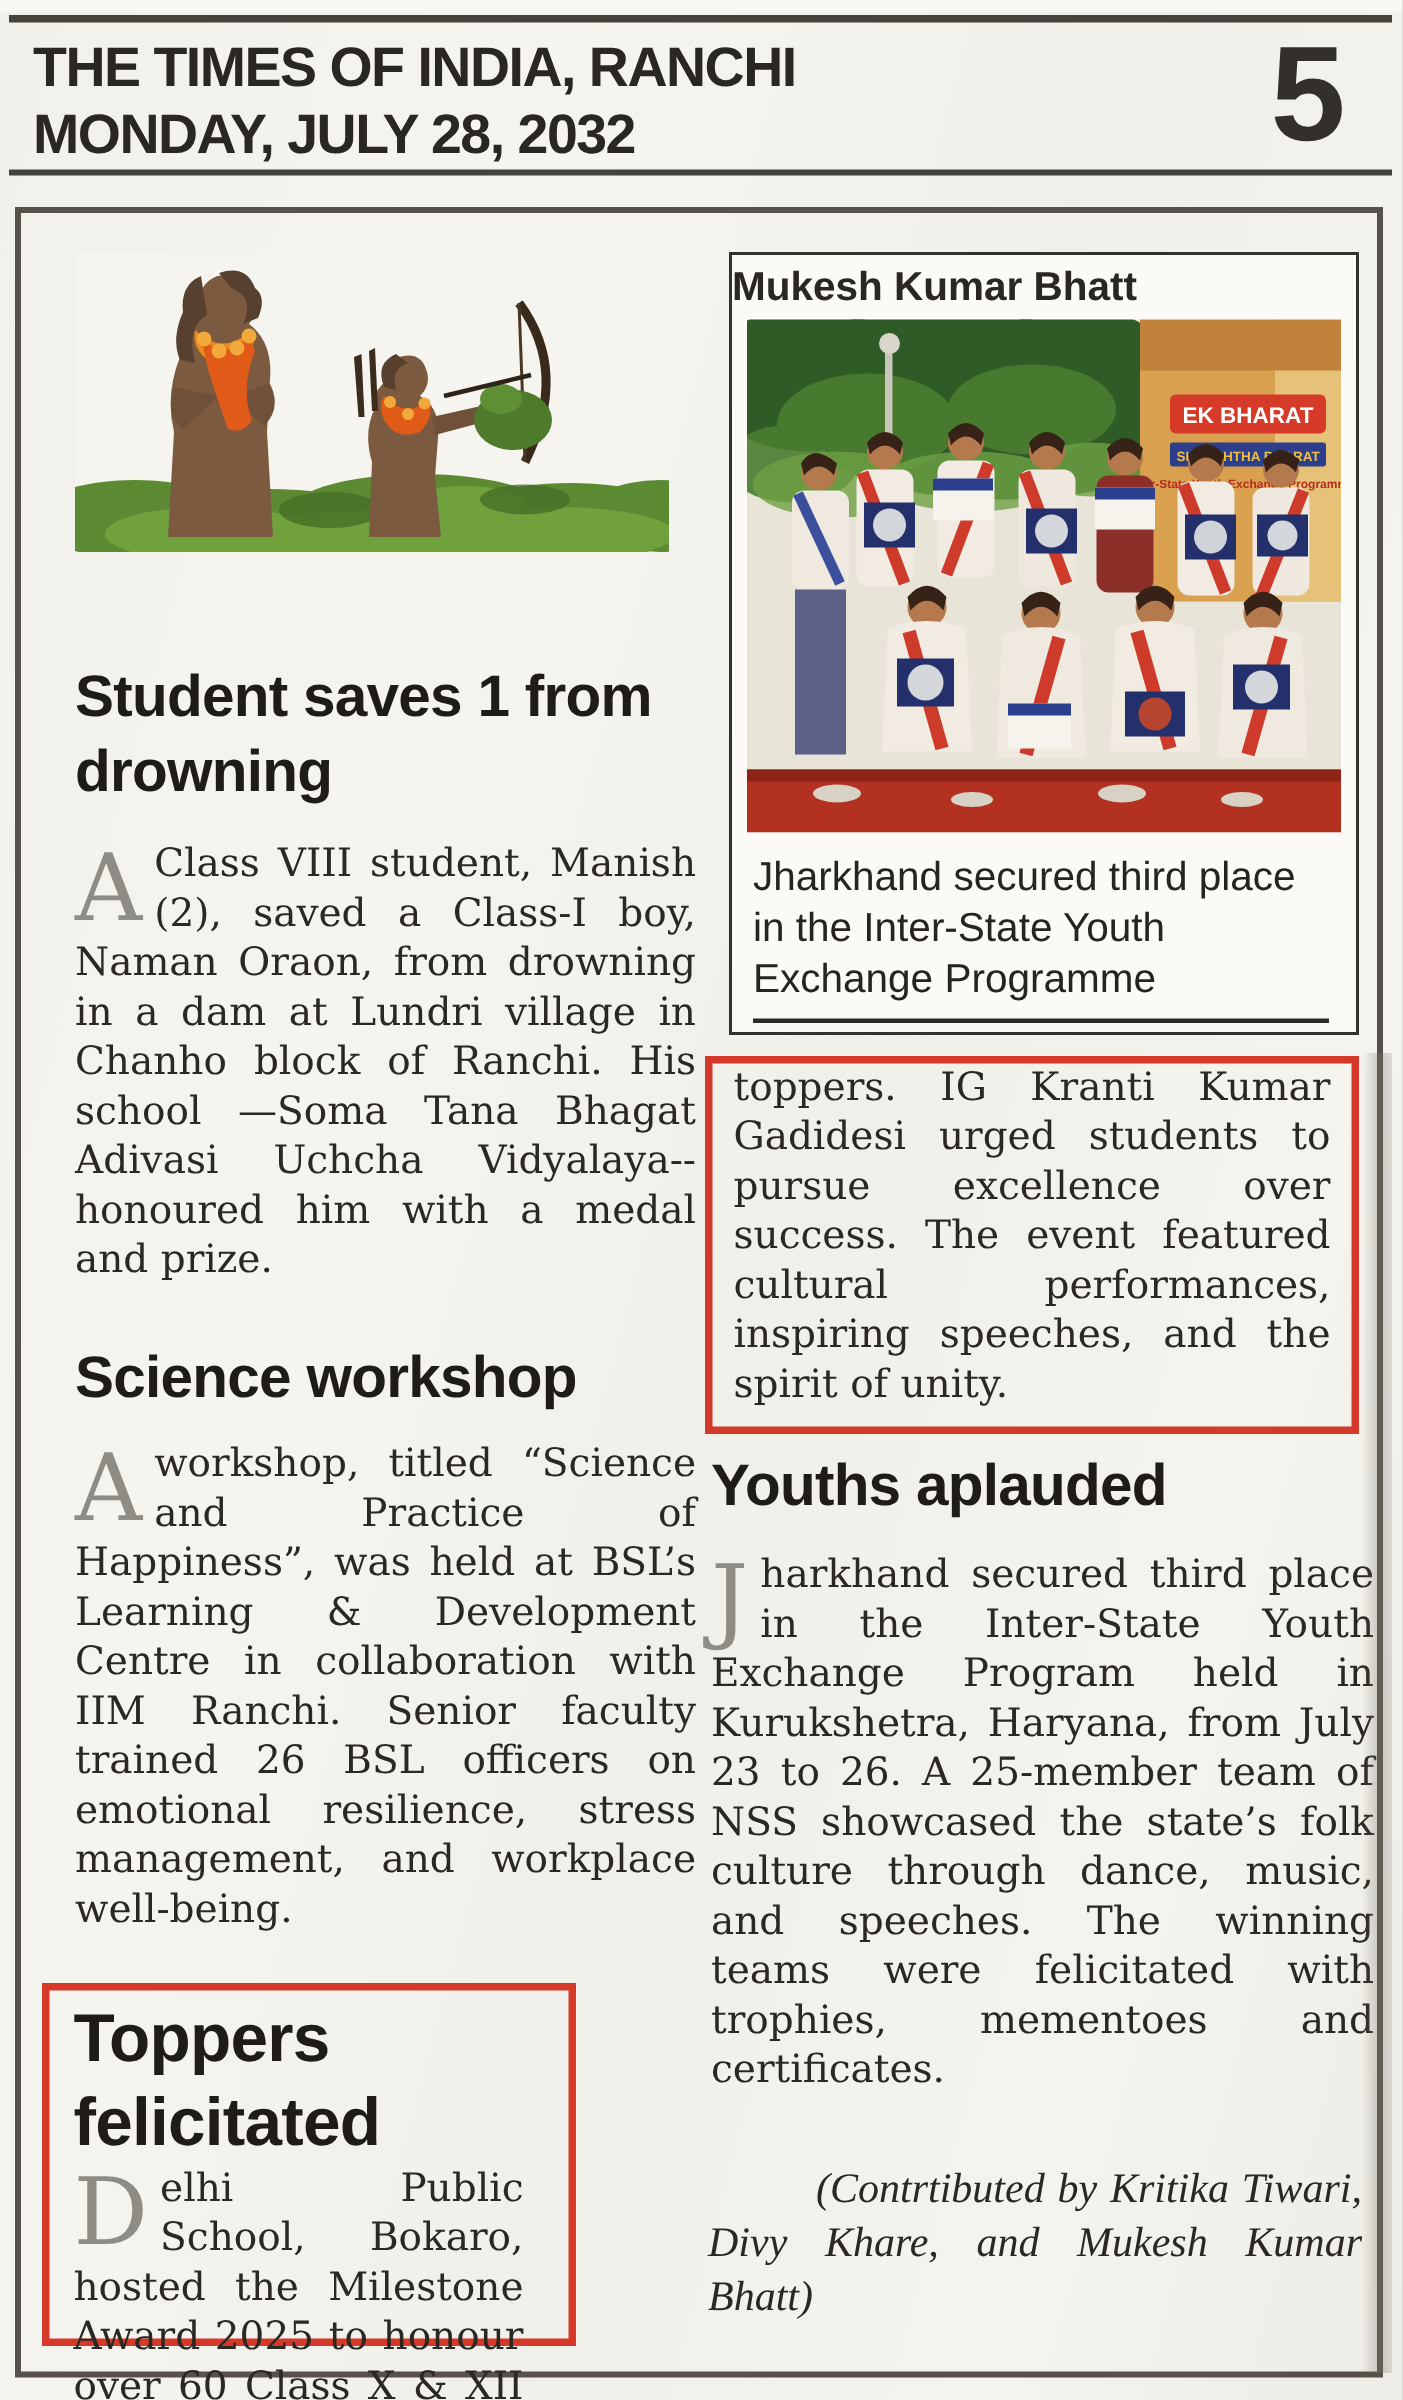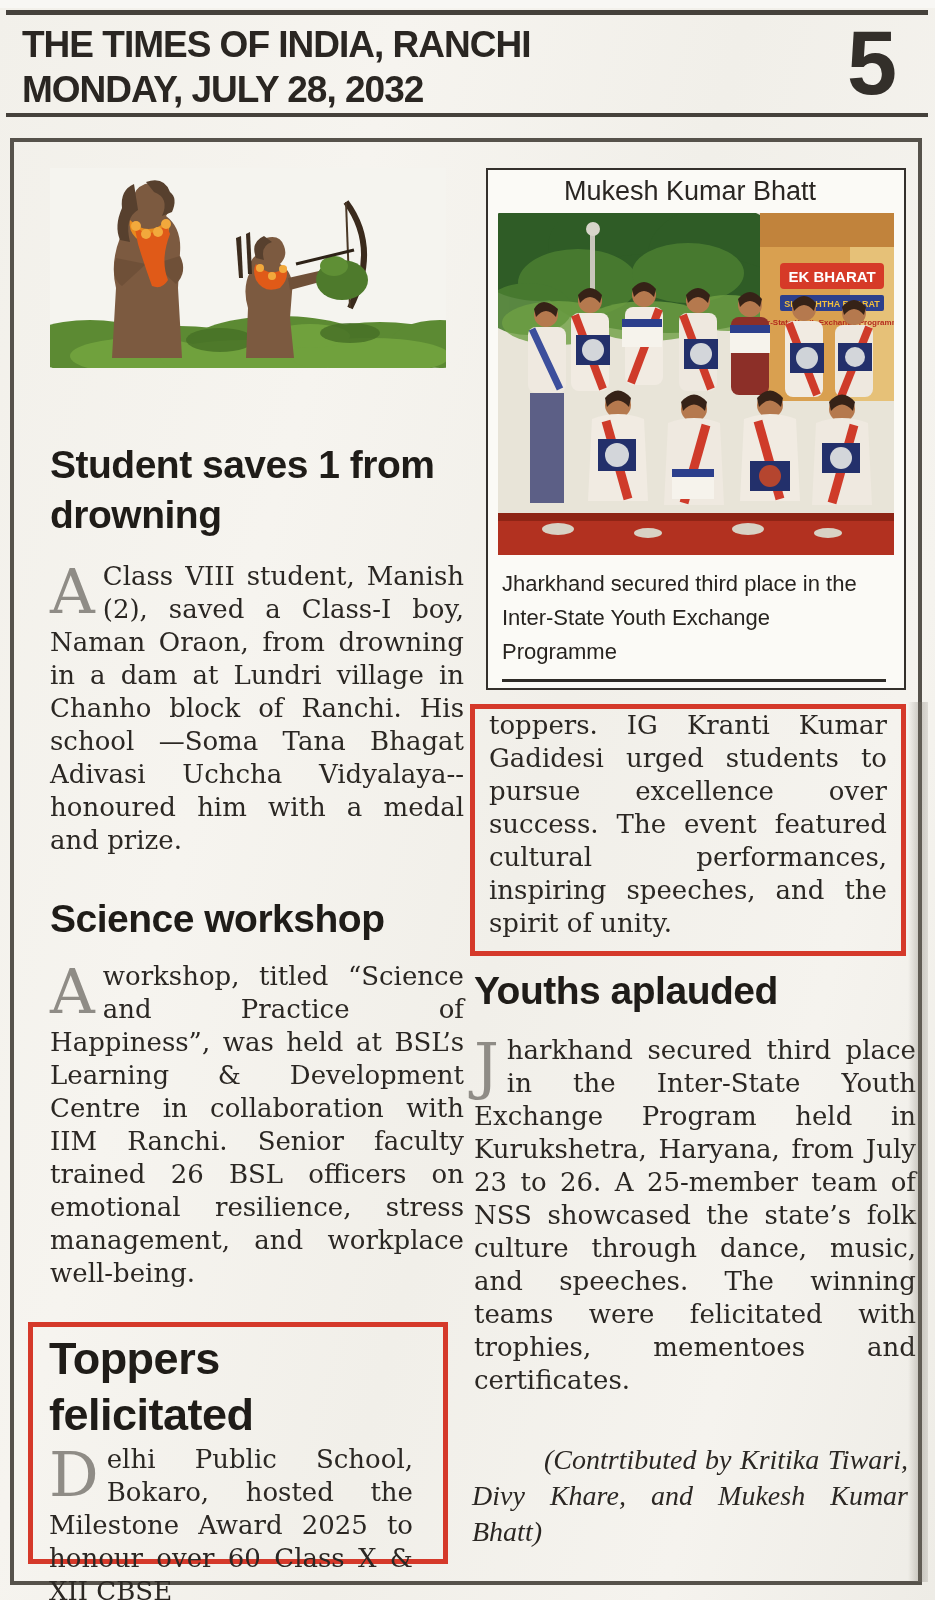--- a/index.html
+++ b/index.html
@@ -30,31 +30,31 @@
   .bodytext { position:absolute; font-family:"DejaVu Serif", serif; font-size:26px; line-height:33px;
     color:#2b2723; text-align:justify; }
   .p-drowning { left:36px; top:418px; width:414px; }
   .p-science  { left:36px; top:818px; width:414px; }
   .p-youths   { left:460px; top:892px; width:442px; }
 
   .dropcap { float:left; font-family:"DejaVu Serif", serif; font-size:62px; line-height:52px;
     padding:6px 8px 0 0; color:#8f8c86; font-weight:normal; }
 
   .redbox { position:absolute; border:5px solid #d5392a; }
-  .redbox-toppers { left:14px; top:1180px; width:420px; height:242px; padding:4px 30px 10px 16px; }
+  .redbox-toppers { left:14px; top:1180px; width:356px; height:242px; padding:4px 30px 10px 16px; }
   .redbox-toppers .headline2 { font-weight:bold; font-size:45px; letter-spacing:-0.5px; color:#1f1c18; line-height:56px; }
   .redbox-toppers .bodytext2, .redbox-cont { font-family:"DejaVu Serif", serif; font-size:26px; line-height:33px; color:#2b2723; text-align:justify; }
   .redbox-cont { left:456px; top:562px; width:436px; height:252px; padding:0 14px; }
 
   
   .photo-fig { position:absolute; left:472px; top:26px; width:420px; height:522px;
     border:2px solid #34302c; background:#fbfaf6; }
-  .photo-credit { text-align:center; font-weight:normal; font-size:27px; color:#2a2622; padding:6px 12px 4px 0; }
+  .photo-credit { text-align:left; font-weight:bold; font-size:27px; color:#2a2622; padding:6px 12px 4px 0; }
   .photo-img { display:block; margin:2px auto 0 auto; }
-  .photo-caption { padding:12px 14px 0 14px; font-size:22px; line-height:34px; color:#27231f; }
+  .photo-caption { padding:12px 14px 0 14px; font-size:27px; line-height:34px; color:#27231f; }
   .caption-rule { margin:10px 0 0 14px; width:384px; height:3px; background:#2e2b27; }
 
   .contrib { position:absolute; left:458px; top:1300px; width:436px;
     font-family:Liberation Serif, serif; font-style:italic; font-size:28px; line-height:36px;
     color:#2b2723; text-align:justify; text-indent:72px; }
 
   .scan-smudge { position:absolute; left:894px; top:560px; width:20px; height:880px;
     background:linear-gradient(90deg, rgba(120,115,105,0) 0%, rgba(120,115,105,0.35) 60%, rgba(90,86,78,0.15) 100%); }
   .scan-top { position:absolute; left:0; top:0; width:935px; height:8px; background:#f8f7f4; }
 </style>

